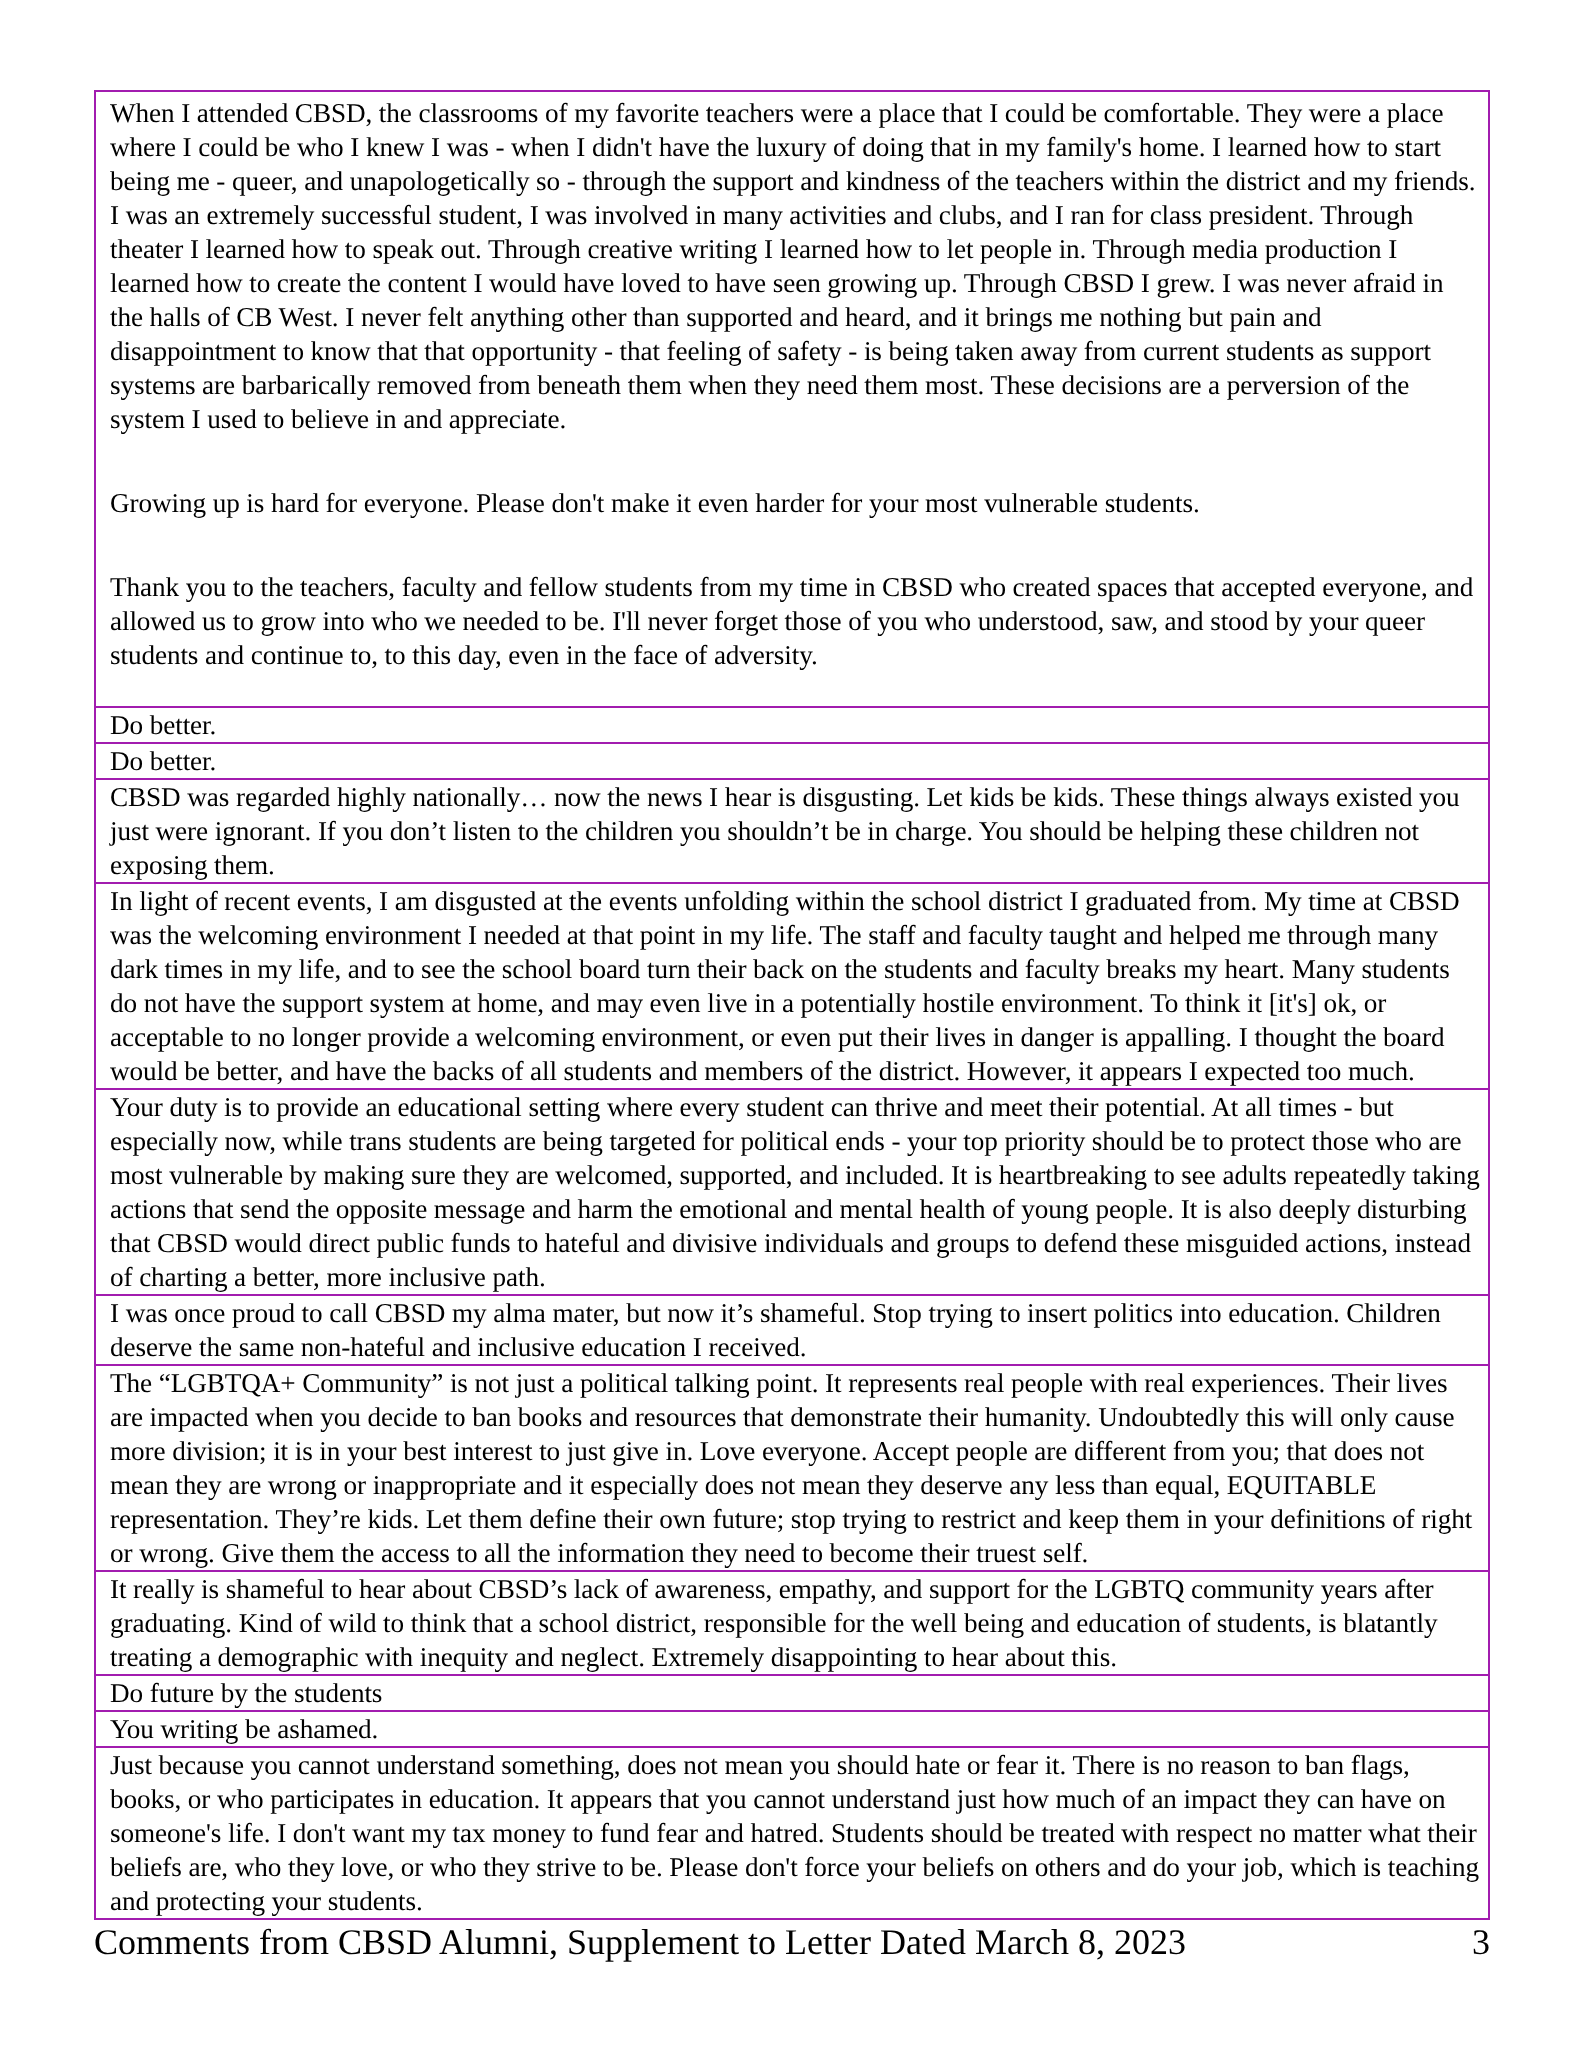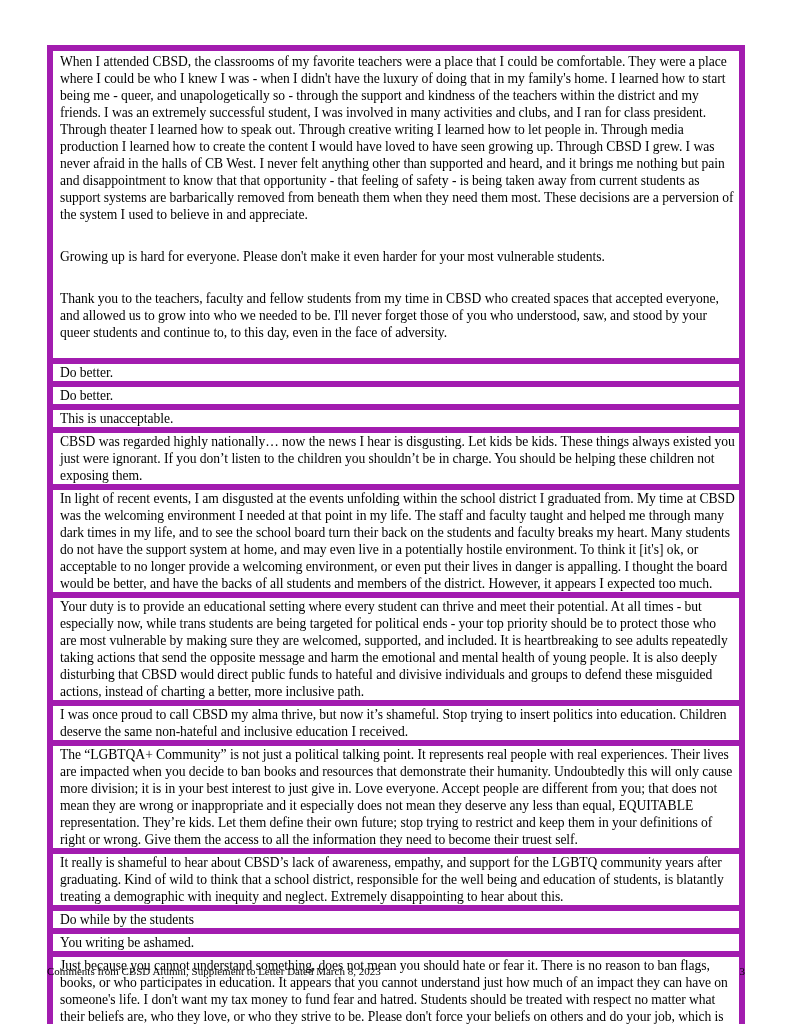--- a/index.html
+++ b/index.html
@@ -17,21 +17,21 @@
     }
     .comments-table {
       position: absolute;
       left: 47px;
       top: 45px;
       width: 698px;
       border-collapse: collapse;
       table-layout: fixed;
     }
     .comments-table td {
-      border: 6px solid #a21caf;
+      border: 1px solid #a21caf;
       padding: 0 4px 0 7px;
       font-size: 13.6px;
       line-height: 17px;
       vertical-align: top;
       text-align: left;
       letter-spacing: -0.05px;
     }
     .comments-table td p {
       margin: 0;
     }
@@ -40,21 +40,21 @@
     }
     .comments-table td.first-cell {
       padding-top: 2px;
       padding-bottom: 17px;
     }
     .footer {
       position: absolute;
       top: 963px;
       left: 47px;
       width: 698px;
-      font-size: 11px;
+      font-size: 18px;
       line-height: 16px;
       display: flex;
       justify-content: space-between;
     }
   </style>
 </head>
 <body>
 
 <table class="comments-table">
   <tbody>
@@ -70,56 +70,51 @@
         <p>Do better.</p>
       </td>
     </tr>
     <tr>
       <td>
         <p>Do better.</p>
       </td>
     </tr>
     <tr>
       <td>
-        <p>This is unacceptable.</p>
-      </td>
-    </tr>
-    <tr>
-      <td>
         <p>CBSD was regarded highly nationally… now the news I hear is disgusting. Let kids be kids. These things always existed you just were ignorant. If you don’t listen to the children you shouldn’t be in charge. You should be helping these children not exposing them.</p>
       </td>
     </tr>
     <tr>
       <td>
         <p>In light of recent events, I am disgusted at the events unfolding within the school district I graduated from. My time at CBSD was the welcoming environment I needed at that point in my life. The staff and faculty taught and helped me through many dark times in my life, and to see the school board turn their back on the students and faculty breaks my heart. Many students do not have the support system at home, and may even live in a potentially hostile environment. To think it [it's] ok, or acceptable to no longer provide a welcoming environment, or even put their lives in danger is appalling. I thought the board would be better, and have the backs of all students and members of the district. However, it appears I expected too much.</p>
       </td>
     </tr>
     <tr>
       <td>
         <p>Your duty is to provide an educational setting where every student can thrive and meet their potential. At all times - but especially now, while trans students are being targeted for political ends - your top priority should be to protect those who are most vulnerable by making sure they are welcomed, supported, and included. It is heartbreaking to see adults repeatedly taking actions that send the opposite message and harm the emotional and mental health of young people. It is also deeply disturbing that CBSD would direct public funds to hateful and divisive individuals and groups to defend these misguided actions, instead of charting a better, more inclusive path.</p>
       </td>
     </tr>
     <tr>
       <td>
-        <p>I was once proud to call CBSD my alma thrive, but now it’s shameful. Stop trying to insert politics into education. Children deserve the same non-hateful and inclusive education I received.</p>
+        <p>I was once proud to call CBSD my alma mater, but now it’s shameful. Stop trying to insert politics into education. Children deserve the same non-hateful and inclusive education I received.</p>
       </td>
     </tr>
     <tr>
       <td>
         <p>The “LGBTQA+ Community” is not just a political talking point. It represents real people with real experiences. Their lives are impacted when you decide to ban books and resources that demonstrate their humanity. Undoubtedly this will only cause more division; it is in your best interest to just give in. Love everyone. Accept people are different from you; that does not mean they are wrong or inappropriate and it especially does not mean they deserve any less than equal, EQUITABLE representation. They’re kids. Let them define their own future; stop trying to restrict and keep them in your definitions of right or wrong. Give them the access to all the information they need to become their truest self.</p>
       </td>
     </tr>
     <tr>
       <td>
         <p>It really is shameful to hear about CBSD’s lack of awareness, empathy, and support for the LGBTQ community years after graduating. Kind of wild to think that a school district, responsible for the well being and education of students, is blatantly treating a demographic with inequity and neglect. Extremely disappointing to hear about this.</p>
       </td>
     </tr>
     <tr>
       <td>
-        <p>Do while by the students</p>
+        <p>Do future by the students</p>
       </td>
     </tr>
     <tr>
       <td>
         <p>You writing be ashamed.</p>
       </td>
     </tr>
     <tr>
       <td>
         <p>Just because you cannot understand something, does not mean you should hate or fear it. There is no reason to ban flags, books, or who participates in education. It appears that you cannot understand just how much of an impact they can have on someone's life. I don't want my tax money to fund fear and hatred. Students should be treated with respect no matter what their beliefs are, who they love, or who they strive to be. Please don't force your beliefs on others and do your job, which is teaching and protecting your students.</p>

